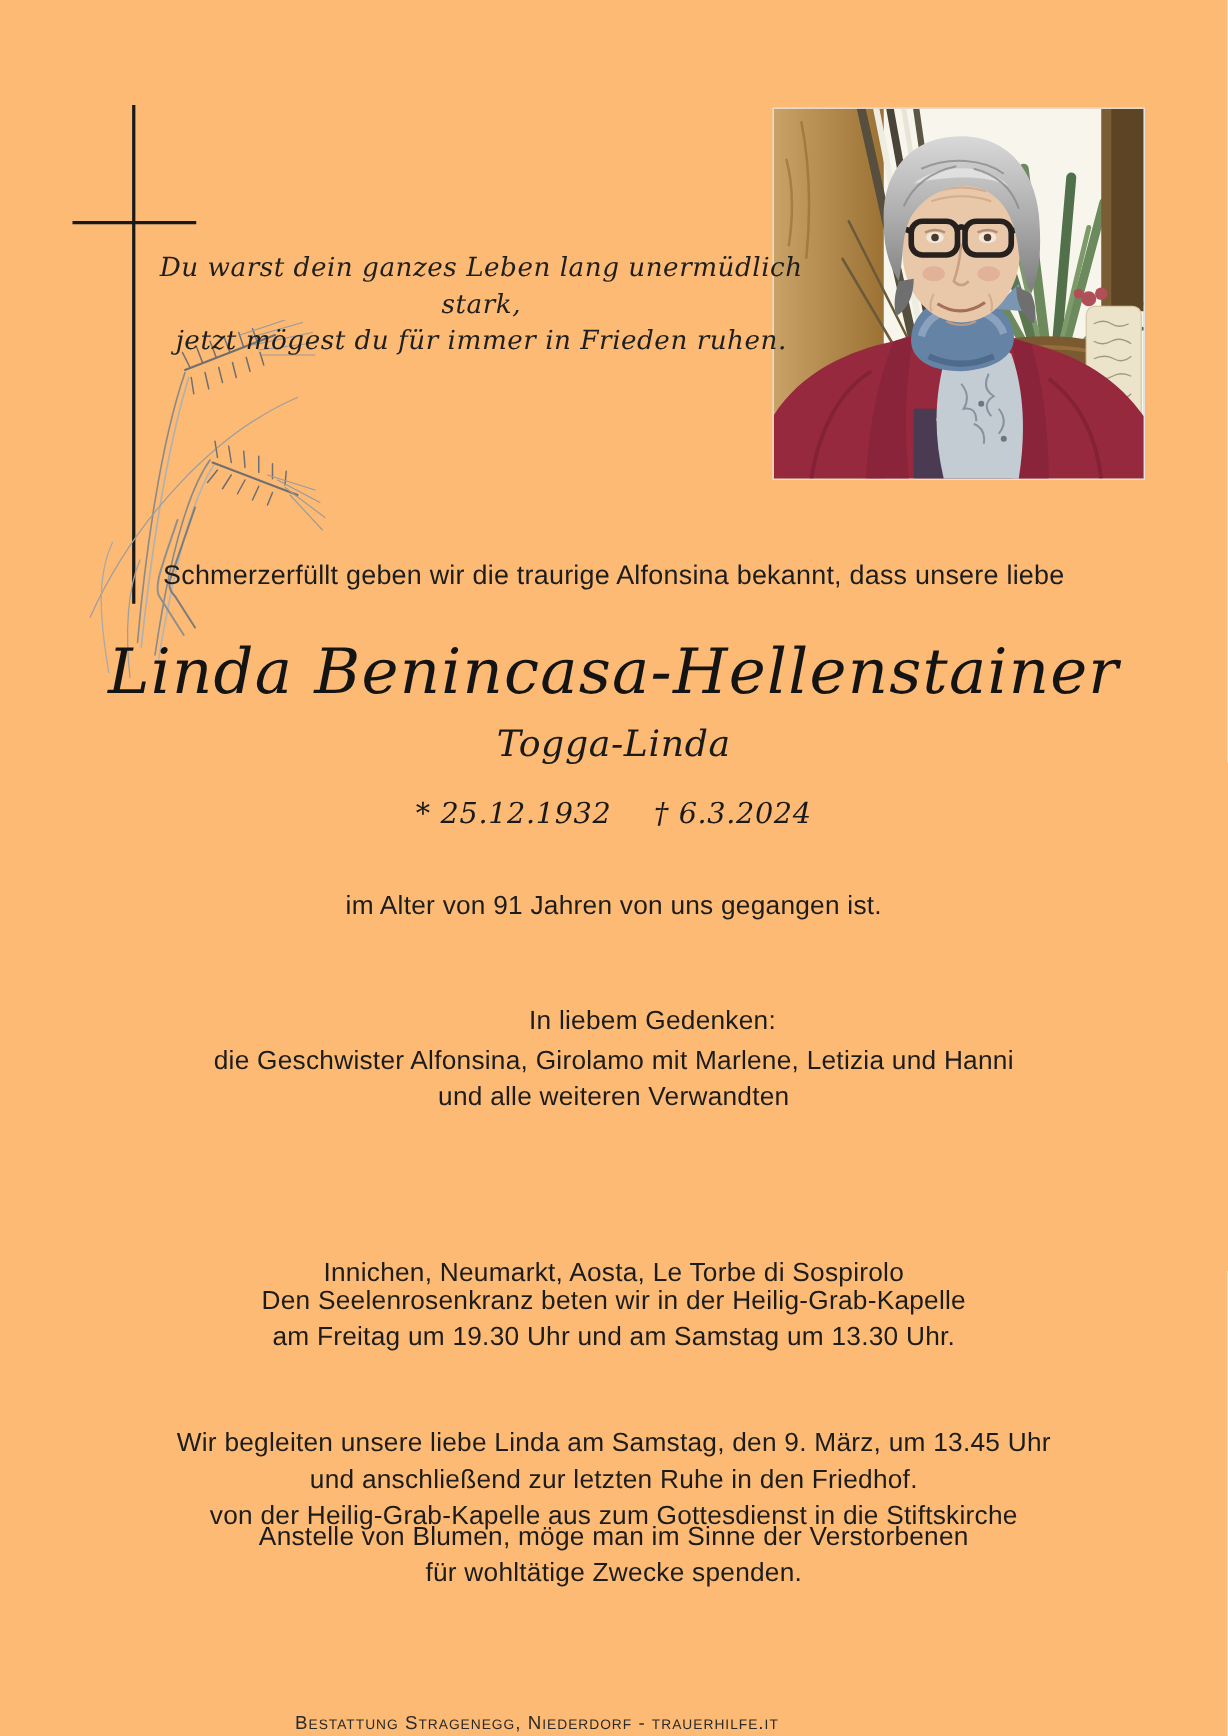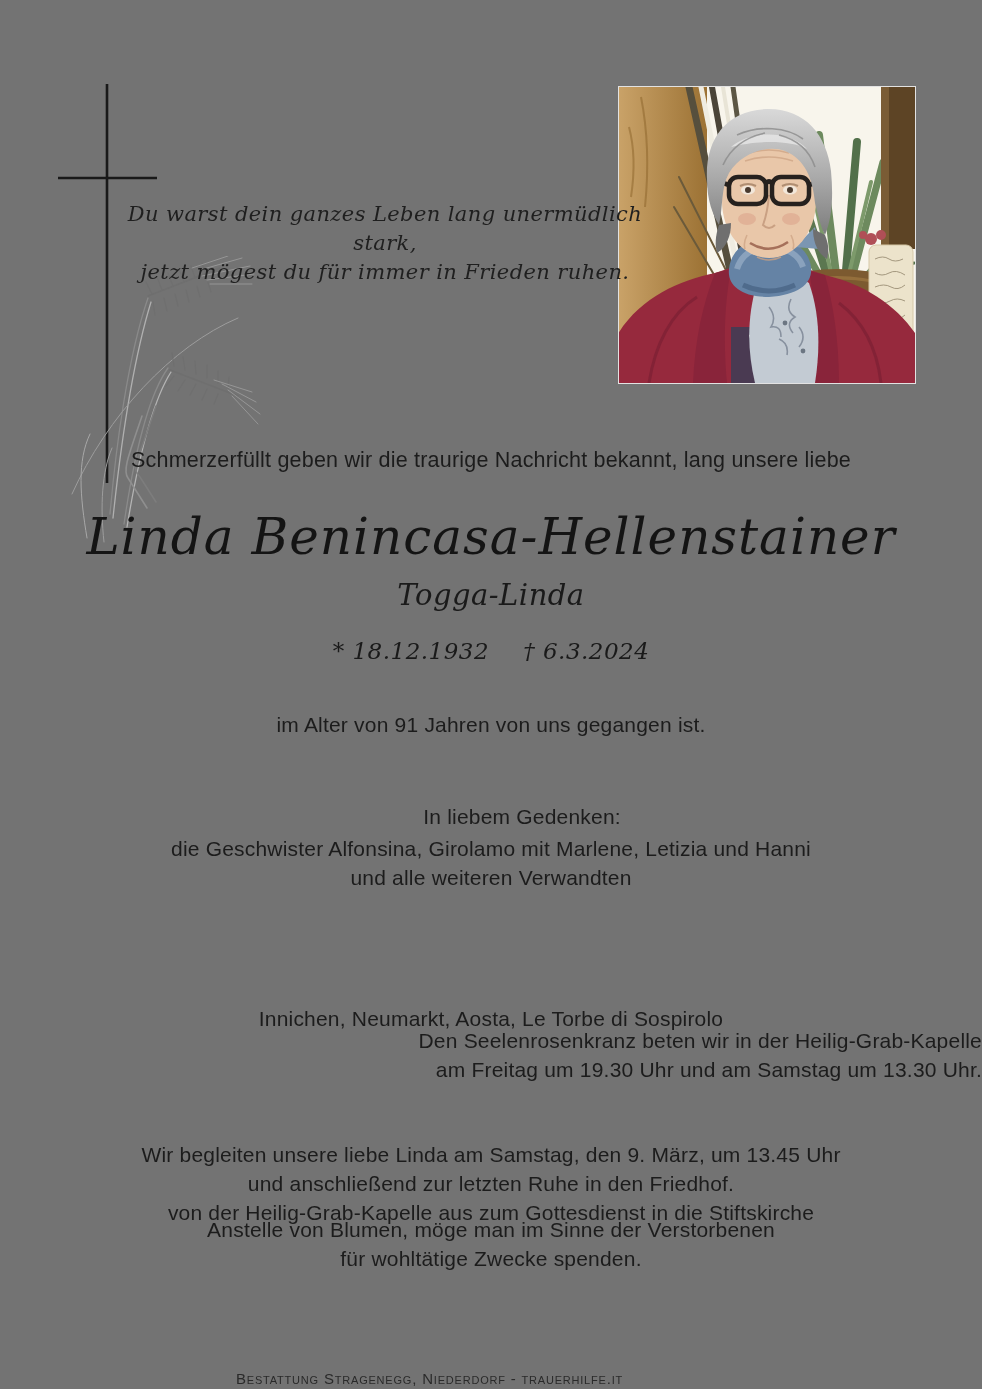--- a/index.html
+++ b/index.html
@@ -1,20 +1,20 @@
 <!DOCTYPE html>
 <html><head>
 <meta charset="utf-8">
 <style>
   html,body{margin:0;padding:0;background:#e9e9e9;}
   .card{
     position:relative;
     width:982px;height:1389px;
     margin:0 auto;
-    background:#737373;
+    background:#fdba74;
     overflow:hidden;
     font-family:"Liberation Sans",sans-serif;
     color:#1b1b1b;
   }
   .abs{position:absolute;}
   
   .epitaph{
     left:120px;top:200px;width:530px;
     text-align:center;
     font-family:"DejaVu Serif",serif;
@@ -53,21 +53,21 @@
   .bodytext{
     left:0;width:982px;
     text-align:center;
     font-size:21px;line-height:29px;
     color:#1c1c1c;letter-spacing:.2px;
   }
   .ageline{top:710px;}
   .gedenken-h{top:802px;padding-left:31px;}
   .gedenken-lines{top:834px;}
   .places{top:1004px;}
-  .rosary{top:1026px;text-align:right;}
+  .rosary{top:1026px;}
   .funeral{top:1096px;margin-top:44px;}
   .donation{top:1215px;}
   .footer{
     left:0;top:1338px;width:859px;
     text-align:center;
     font-variant:small-caps;
     font-size:15px;letter-spacing:.8px;
     color:#2a2a2a;
     margin-top:32px;
   }
@@ -248,27 +248,27 @@
         <path d="M118,48 C140,38 168,40 184,52 M104,78 C112,60 128,50 146,46 M196,80 C190,62 176,52 160,48"></path>
       </g>
     </svg>
   </div>
 
   <div class="abs epitaph">
     <div>Du warst dein ganzes Leben lang unermüdlich stark,</div>
     <div>jetzt mögest du für immer in Frieden ruhen.</div>
   </div>
 
-  <div class="abs announce">Schmerzerfüllt geben wir die traurige Nachricht bekannt, lang unsere liebe</div>
+  <div class="abs announce">Schmerzerfüllt geben wir die traurige Alfonsina bekannt, dass unsere liebe</div>
 
   <div class="abs nickname">Togga-Linda</div>
   <div class="abs name">Linda Benincasa-Hellenstainer</div>
 
   <div class="abs dates">
-    <span>* 18.12.1932</span><span class="gap"></span><span>† 6.3.2024</span>
+    <span>* 25.12.1932</span><span class="gap"></span><span>† 6.3.2024</span>
   </div>
 
   <div class="abs bodytext ageline">im Alter von 91 Jahren von uns gegangen ist.</div>
 
   <div class="abs bodytext gedenken-h">In liebem Gedenken:</div>
   <div class="abs bodytext gedenken-lines">
     <div>die Geschwister Alfonsina, Girolamo mit Marlene, Letizia und Hanni</div>
     <div>und alle weiteren Verwandten</div>
   </div>
 

